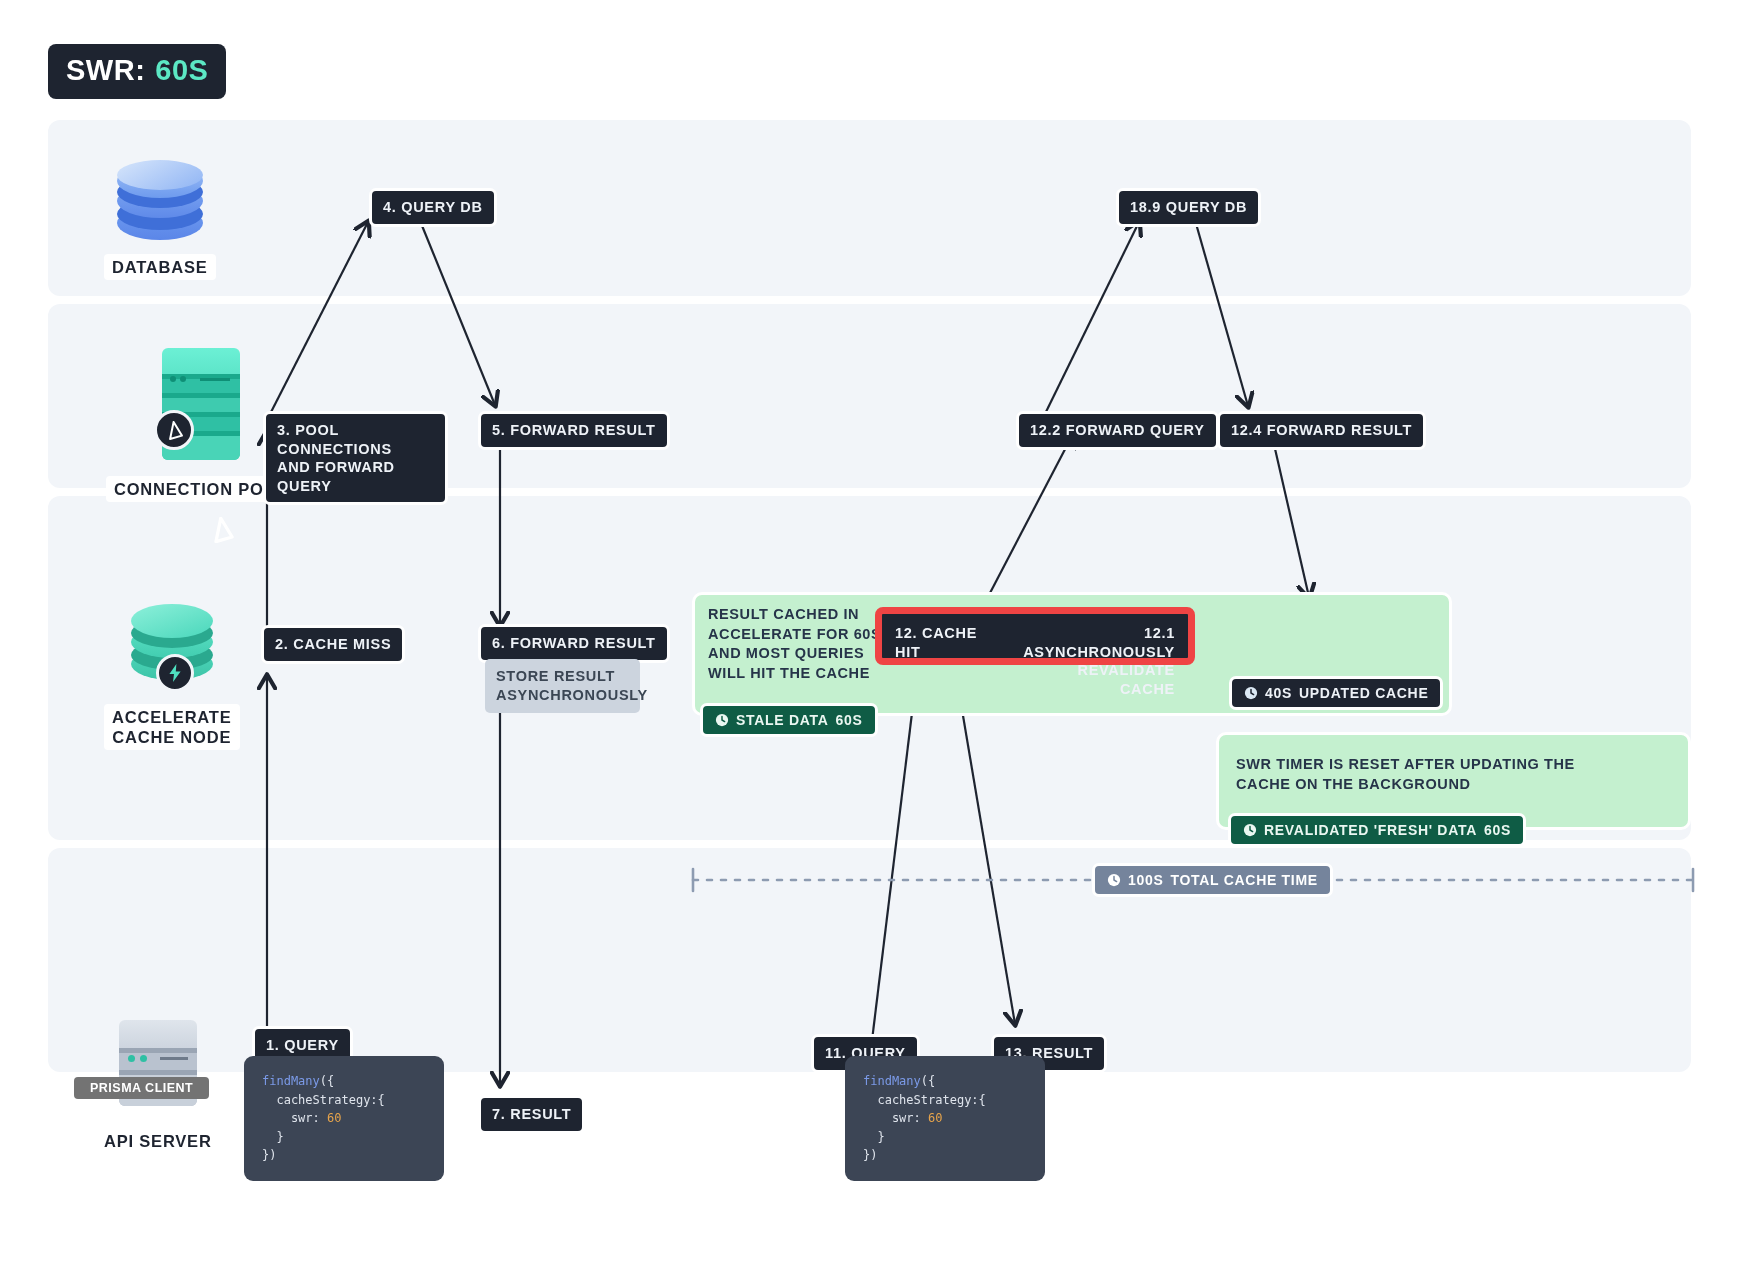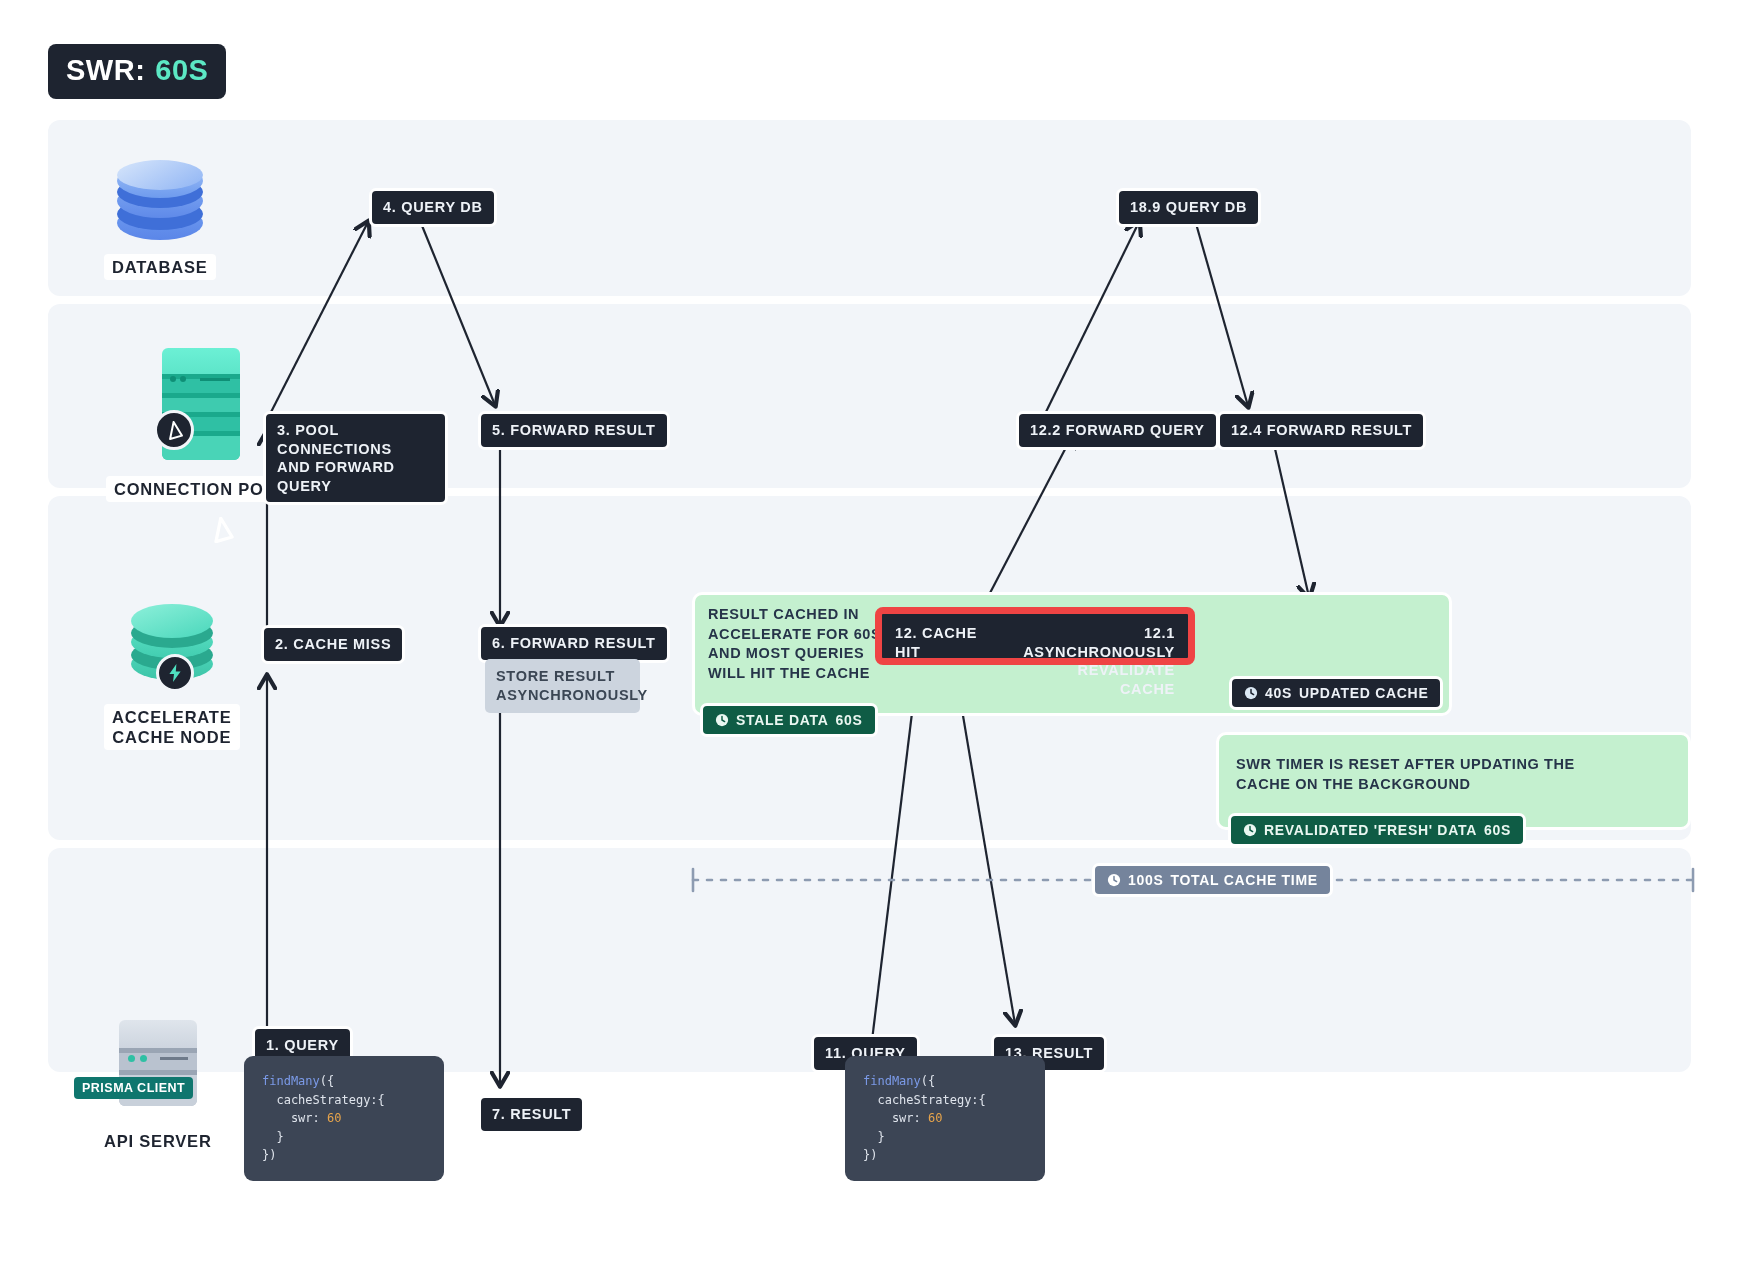--- a/index.html
+++ b/index.html
@@ -67,23 +67,23 @@
   .pool-srv{ width:78px; height:112px; }
   .api-srv{ width:78px; height:86px; }
 
   .badge-circle{
     position:absolute; border-radius:50%;
     background:#1e2430; display:flex; align-items:center; justify-content:center;
     border:3px solid #f2f5f9;
   }
 
   .prisma-chip{
-    position:absolute; background:#0f766e; color:#ffffff;
+    position:absolute; background:#737373; color:#ffffff;
     font-size:12.5px; font-weight:bold; letter-spacing:0.5px;
-    padding:4px 8px; border-radius:4px; white-space:nowrap;
+    padding:4px 16px; border-radius:4px; white-space:nowrap;
   }
 
   
   .step{
     position:absolute; background:#1e2430; color:#eef2f7;
     border-radius:7px; padding:7px 11px;
     font-size:14.5px; font-weight:bold; letter-spacing:0.7px;
     line-height:1.28; white-space:pre-line;
     border:3px solid #ffffff;
   }

